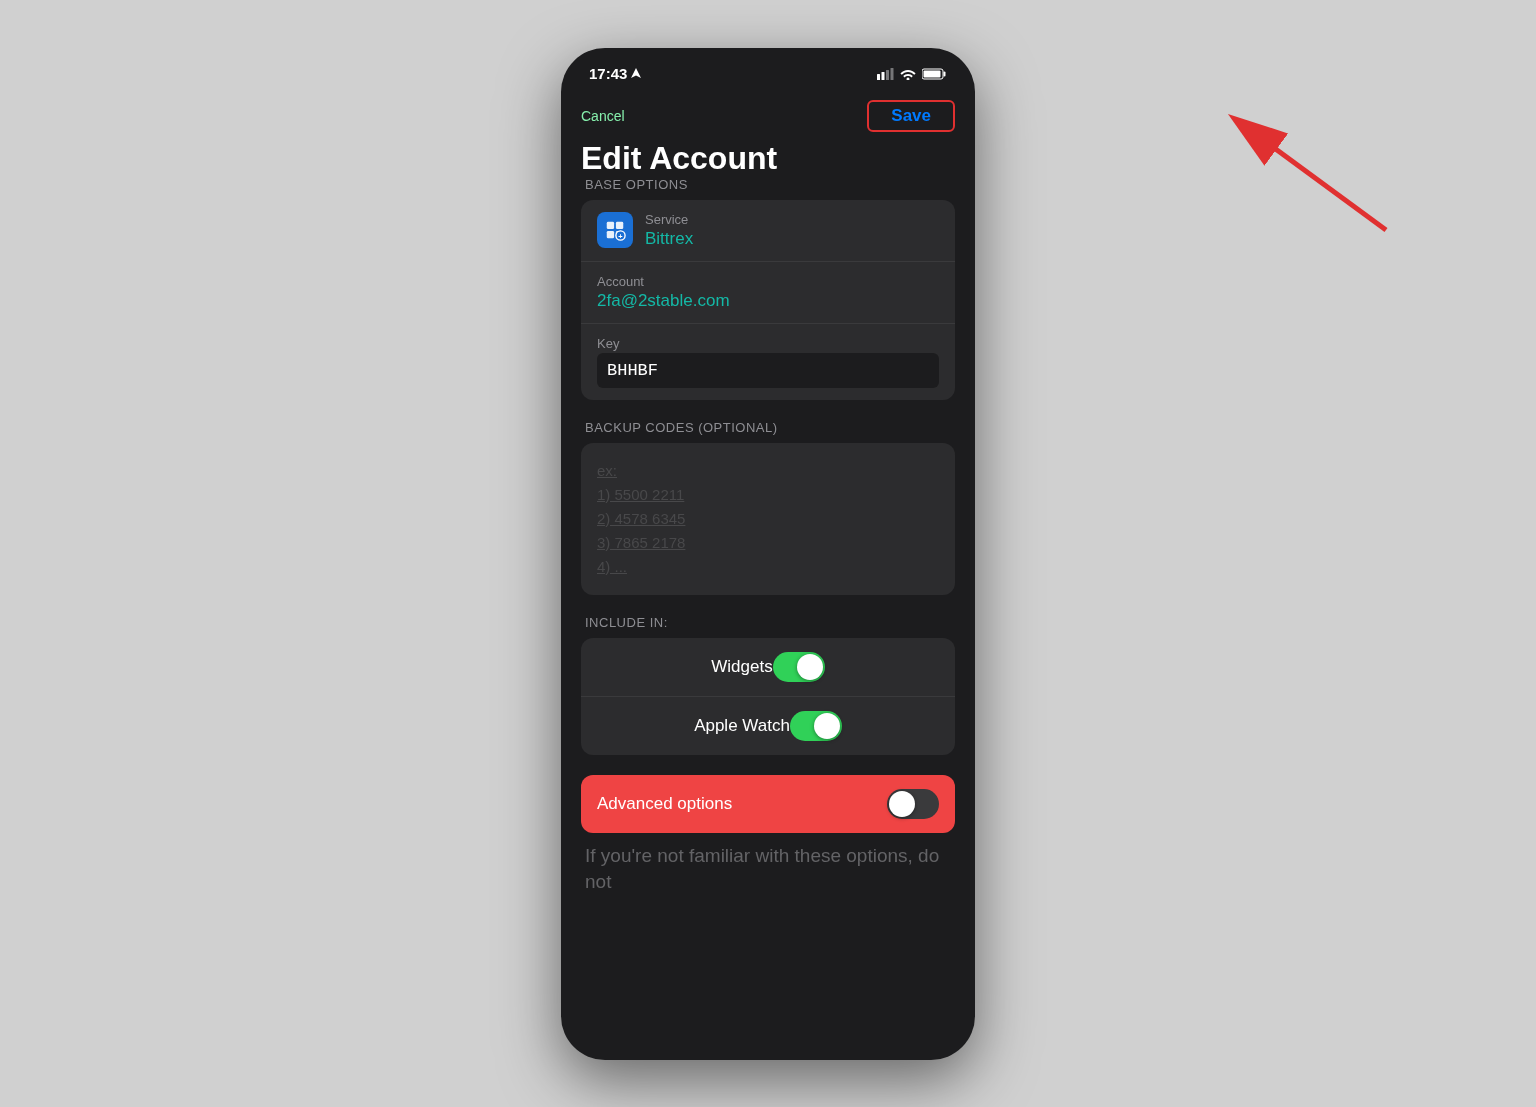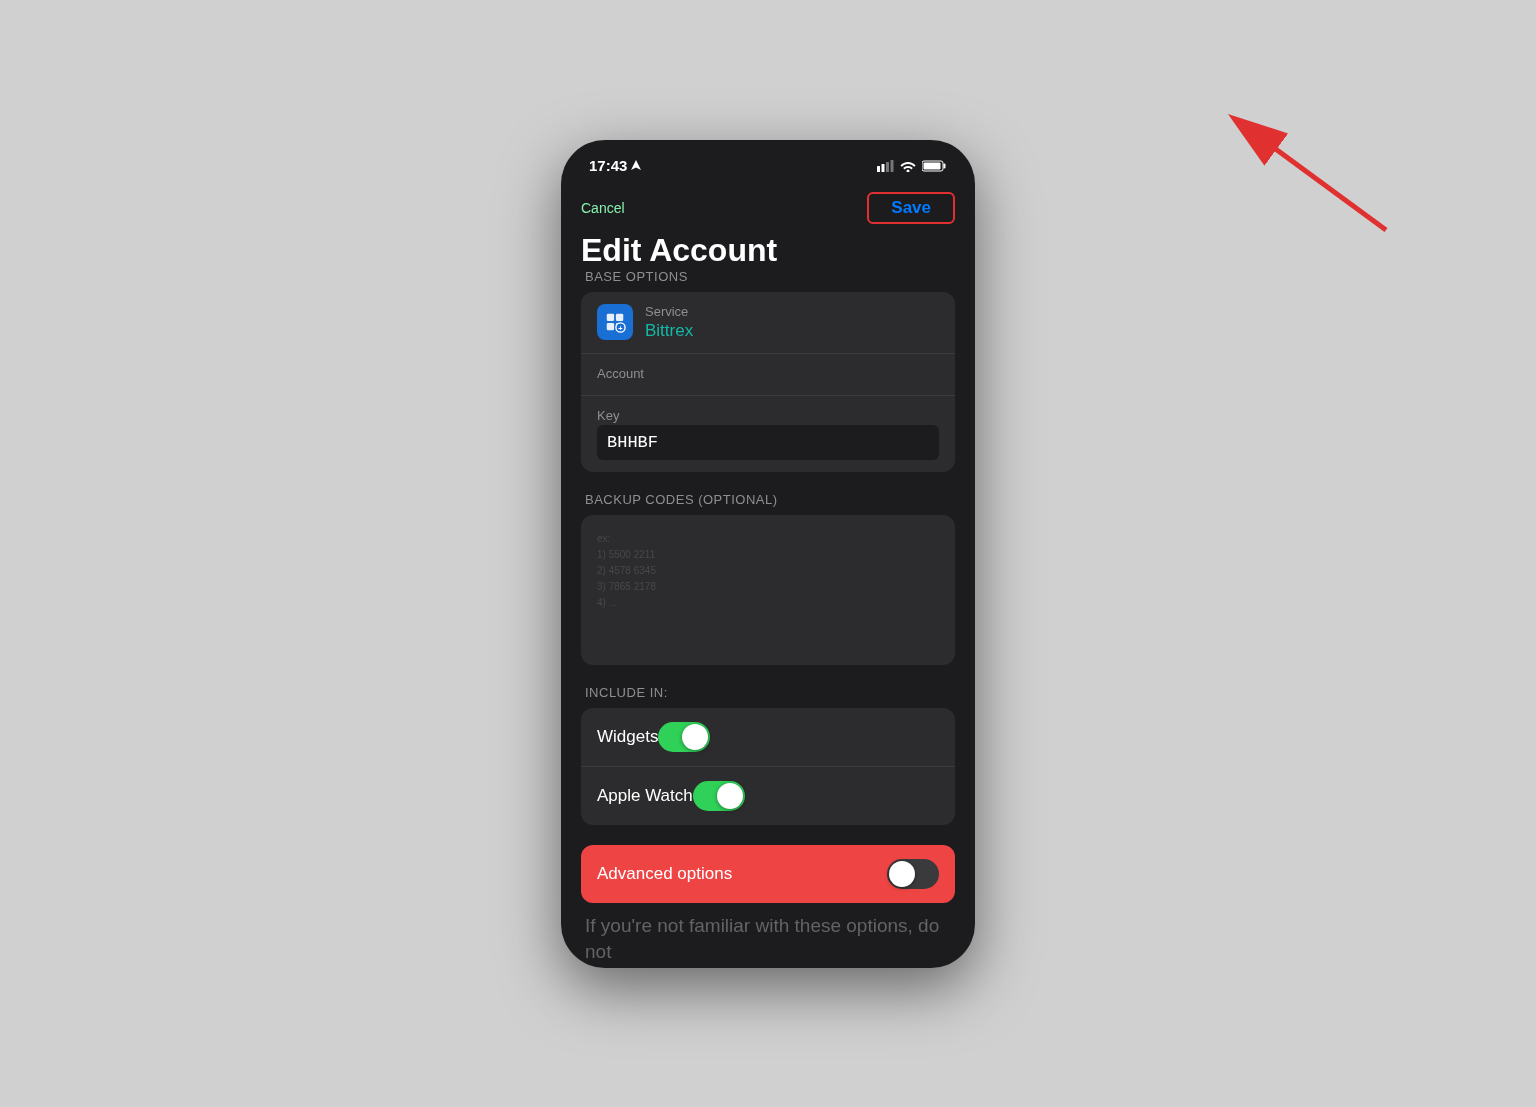--- a/index.html
+++ b/index.html
@@ -10,21 +10,21 @@
       background-color: #d0d0d0;
       display: flex;
       align-items: center;
       justify-content: center;
       font-family: -apple-system, BlinkMacSystemFont, 'SF Pro Display', 'Helvetica Neue', sans-serif;
       position: relative;
     }
 
     .phone-container {
       width: 414px;
-      height: 828px;
+      height: 1012px;
       background-color: #1c1c1e;
       border-radius: 44px;
       overflow: hidden;
       position: relative;
       box-shadow: 0 20px 60px rgba(0,0,0,0.5);
     }
 
     
     .status-bar {
       display: flex;
@@ -172,35 +172,36 @@
     .backup-textarea {
       background-color: #2c2c2e;
       border-radius: 12px;
       padding: 16px;
       margin-bottom: 20px;
       min-height: 150px;
     }
 
     .backup-textarea .placeholder-text {
       color: #48484a;
-      font-size: 10px;
+      font-size: 15px;
       line-height: 1.6;
+      text-decoration: underline;
     }
 
     
     .toggle-card {
       background-color: #2c2c2e;
       border-radius: 12px;
       margin-bottom: 20px;
       overflow: hidden;
     }
 
     .toggle-row {
       display: flex;
-      justify-content: flex-start;
+      justify-content: center;
       align-items: center;
       padding: 14px 16px;
       border-bottom: 1px solid #3a3a3c;
     }
 
     .toggle-row:last-child {
       border-bottom: none;
     }
 
     .toggle-label {
@@ -353,20 +354,21 @@
           </svg>
         </div>
         <div class="service-info">
           <div class="card-row-label">Service</div>
           <div class="card-row-value">Bittrex</div>
         </div>
       </div>
 
       <div class="card-row">
         <div class="card-row-label">Account</div>
+        <div class="card-row-value">2fa@2stable.com</div>
       </div>
 
       <div class="card-row">
         <div class="card-row-label">Key</div>
         <div class="key-input-bar">BHHBF</div>
       </div>
     </div>
 
     <div class="section-label">BACKUP CODES (OPTIONAL)</div>
 

